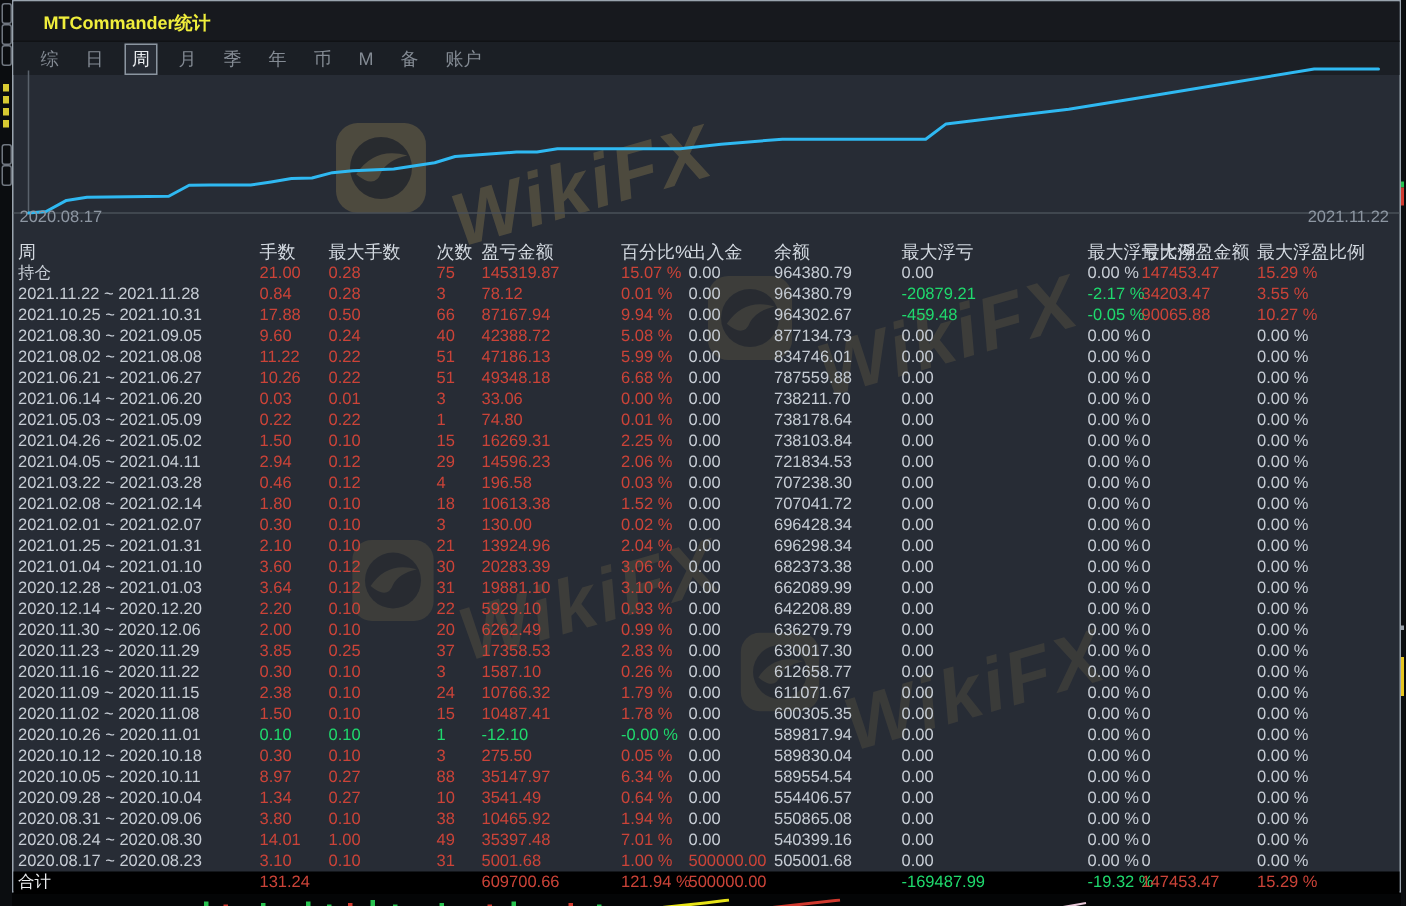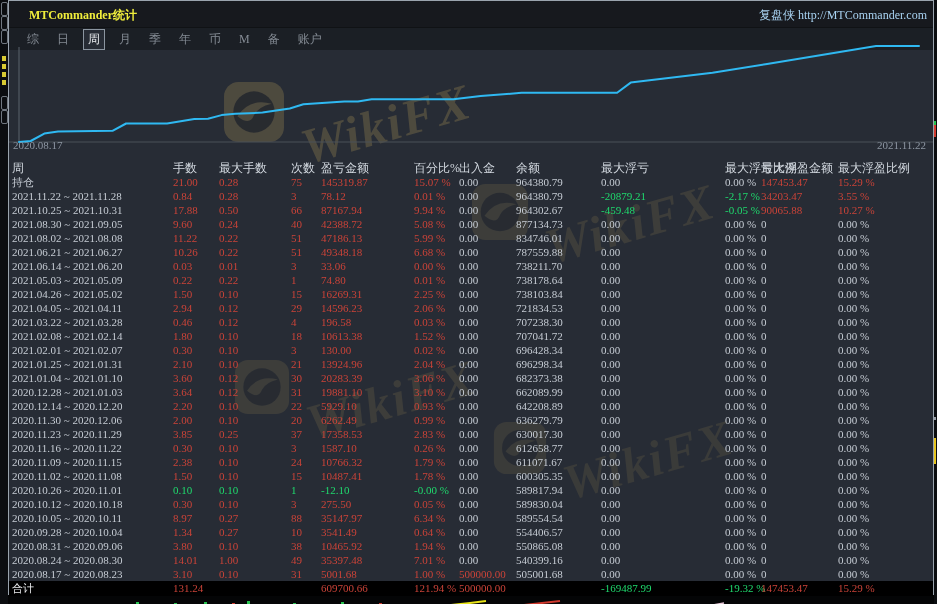--- a/index.html
+++ b/index.html
@@ -1,17 +1,17 @@
 <!DOCTYPE html>
 <html style="--red: #cb4338; --green: #1fd96d; --yellow: #f0ee3c; --link: #a9d3f2; --cyan: #2fb9f2; --text: #c6ccd4; --dim: #848b94; --axis: #5a626c; --watermark: #c0a45c; --border: #9aa4ae;"><head>
 <meta charset="utf-8">
 <style>
   html,body { margin:0; padding:0; background:#000; }
   .screen { position:relative; width:937px; height:604px; background:#07080a;
-            font-family:Liberation Serif, serif; overflow:hidden; }
+            font-family:Liberation Sans, sans-serif; overflow:hidden; }
 
   
   .edge-left  { position:absolute; left:0; top:0; width:8px; height:604px; background:#0b0d10; }
   .edge-btn   { position:absolute; left:1px; width:5px; height:12px; border:1px solid #707780; border-radius:2px; }
   .edge-dash  { position:absolute; left:2px; width:4px; height:5px; background:#d8ca32; }
   .edge-right { position:absolute; left:934px; top:0; width:3px; height:604px; background:#0b0d10; }
   .edge-bottom{ position:absolute; left:8px; top:595px; width:926px; height:9px; background:#040506; }
   .grip { position:absolute; left:925px; top:43px; width:0; height:0;
           border-top:4px solid transparent; border-bottom:4px solid transparent; border-right:6px solid #868d95; }
 
@@ -106,21 +106,20 @@
       <line x1="560" y1="6" x2="920" y2="6" stroke="#6a7178" stroke-width="1" stroke-dasharray="2 5"></line>
     </svg>
   </div>
 
   <div class="grip"></div>
 
   <div class="window">
 
     <div class="titlebar">
       <span class="title">MTCommander统计</span>
-      <span class="titlelink">复盘侠 http://MTCommander.com</span>
     </div>
 
     <div class="menubar">
         <span class="menu-item">综</span>
         <span class="menu-item">日</span>
         <span class="menu-item selected">周</span>
         <span class="menu-item">月</span>
         <span class="menu-item">季</span>
         <span class="menu-item">年</span>
         <span class="menu-item">币</span>

